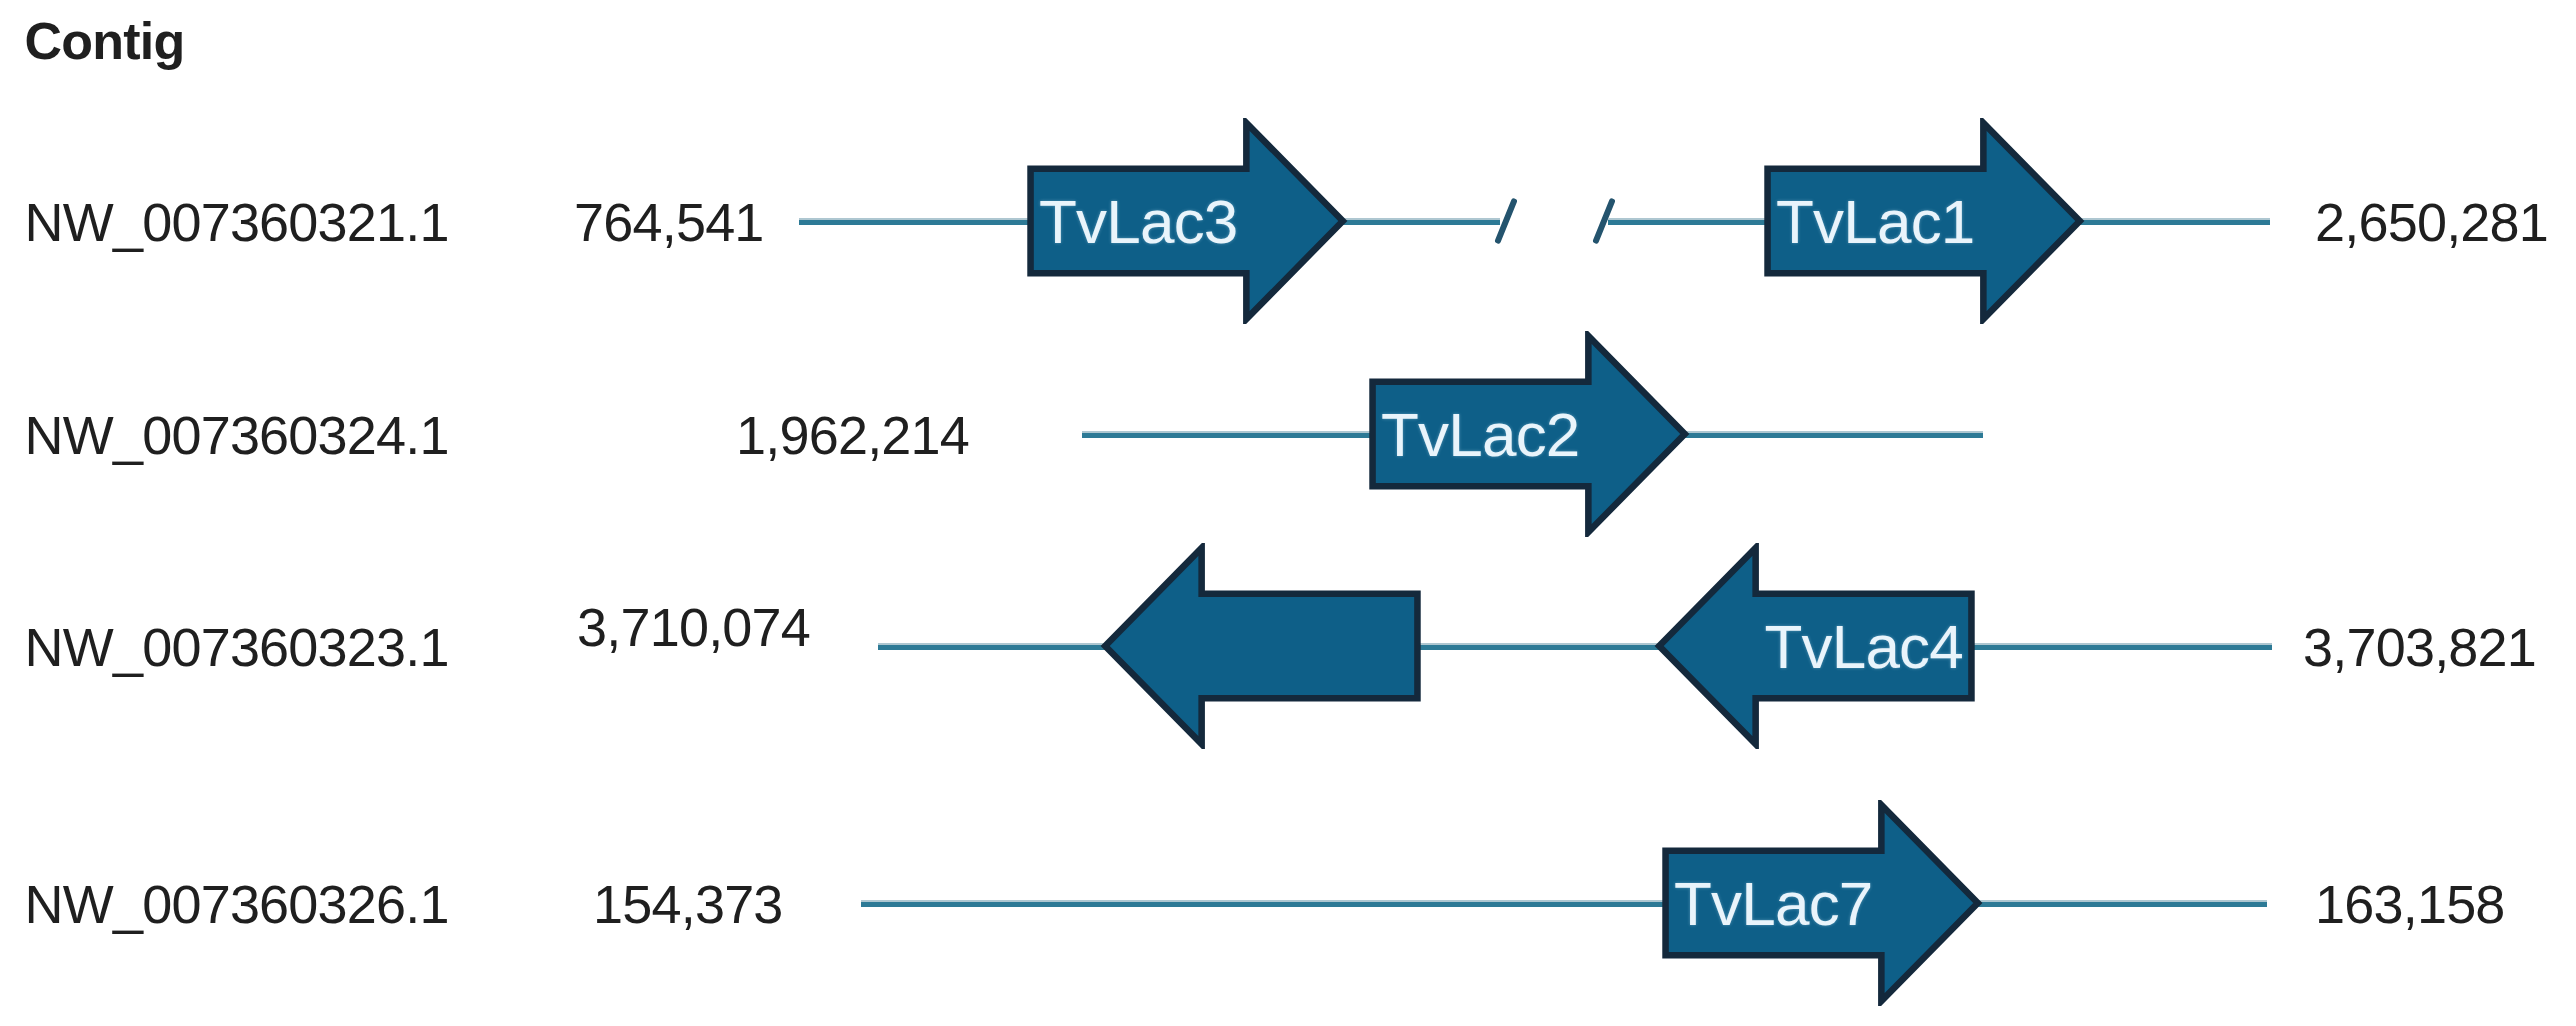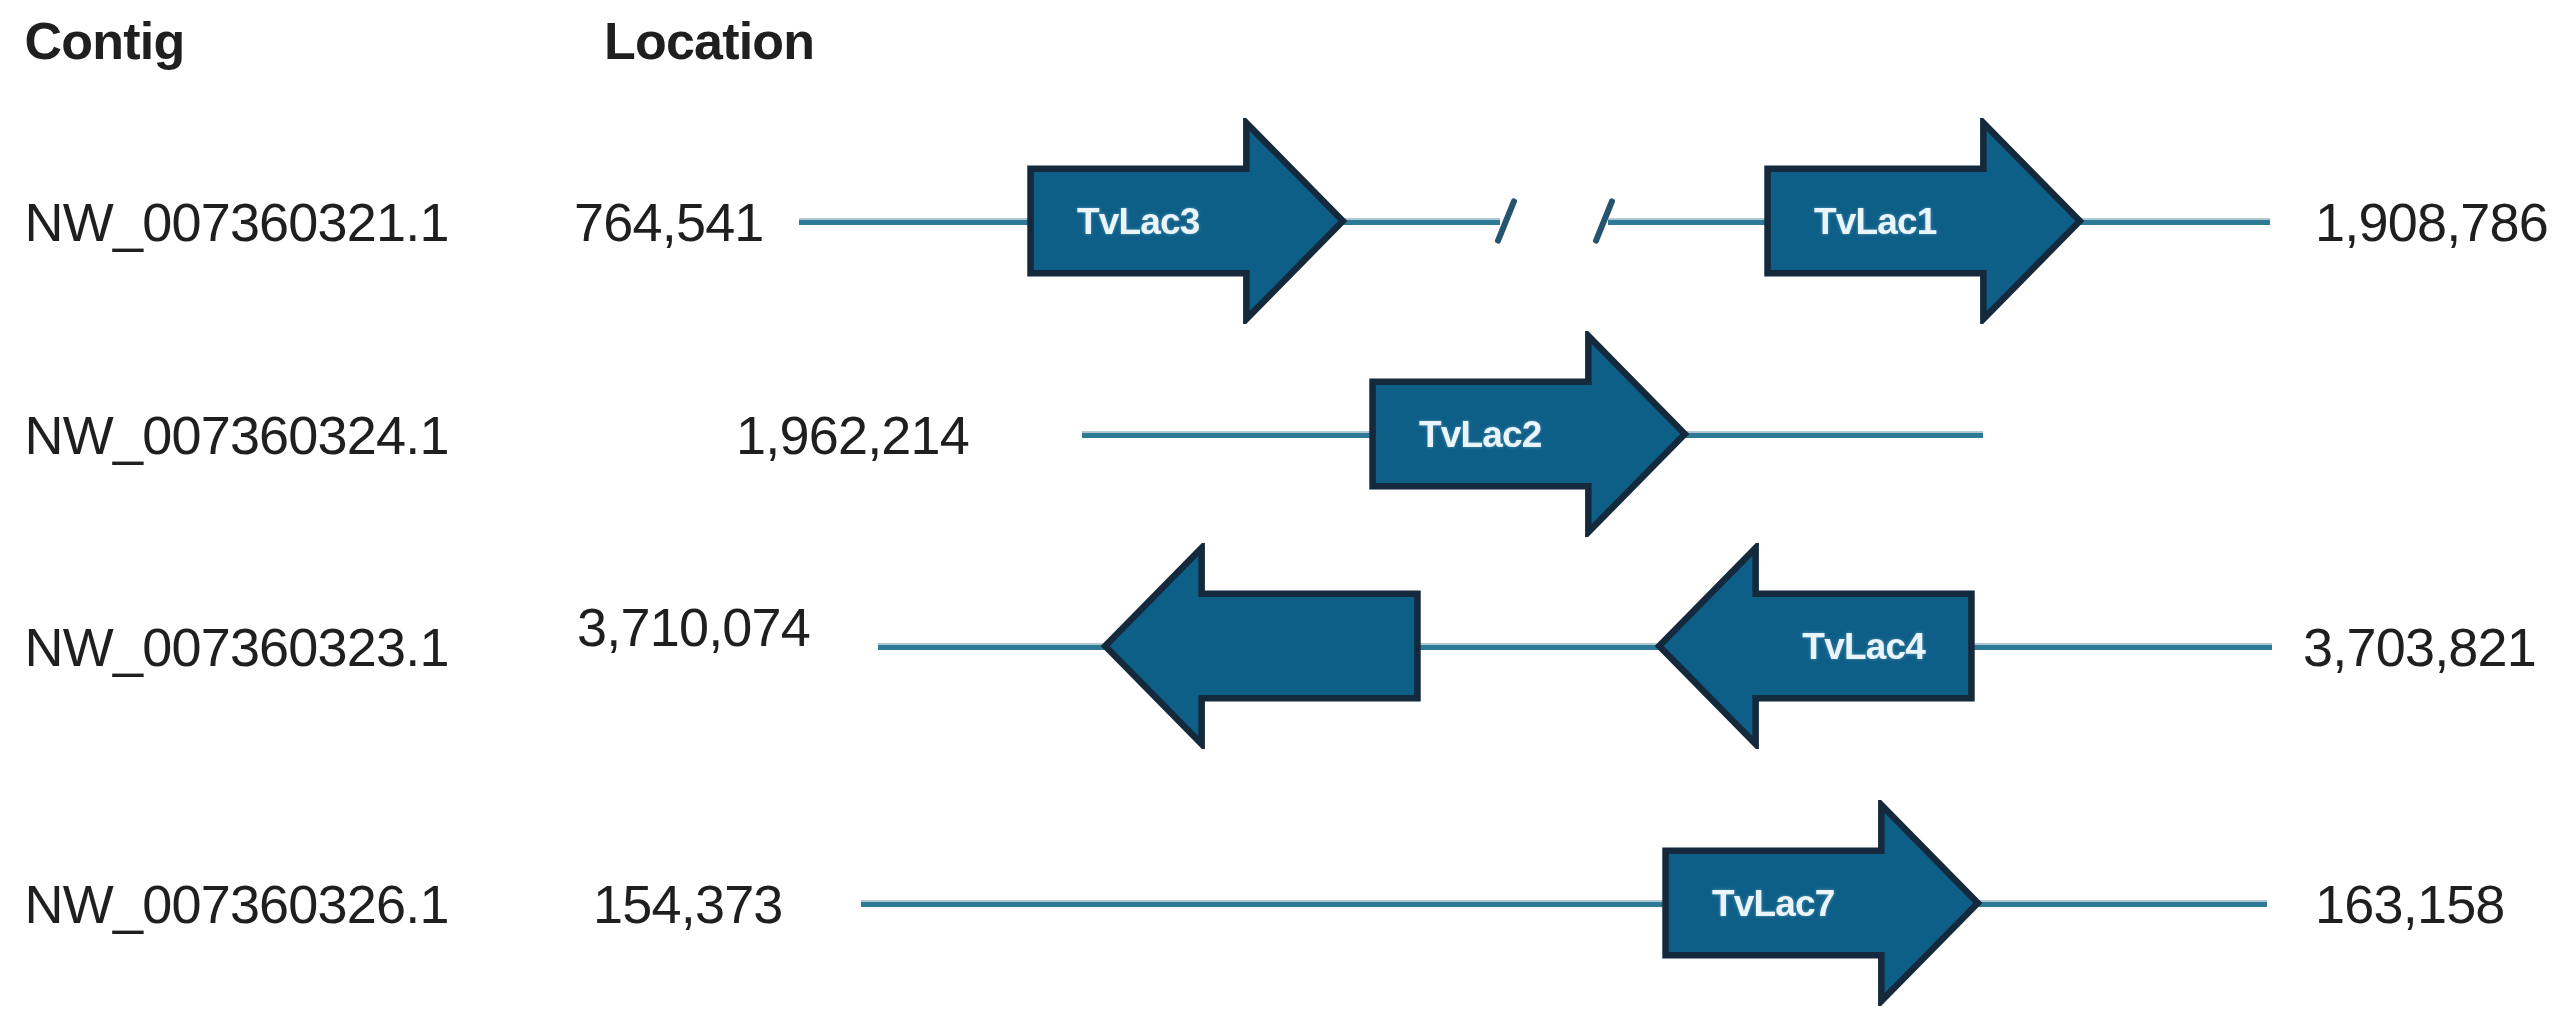--- a/index.html
+++ b/index.html
@@ -40,34 +40,33 @@
     background:var(--slash_color);
     transform:rotate(22deg);
     border-radius:2.5px;
   }
   .gene{position:absolute;width:321px;height:206px;}
   .gene svg{position:absolute;left:0;top:0;width:100%;height:100%;}
   .gene polygon{fill:var(--arrow_fill);stroke:var(--arrow_border);stroke-width:8;stroke-linejoin:miter;}
   .glabel{
     position:absolute;top:51px;height:105px;width:216px;
     display:flex;align-items:center;justify-content:center;
-    font-size:37px;font-weight:bold;letter-spacing:-0.8px;
+    font-size:62px;font-weight:normal;letter-spacing:-0.8px;
     color:var(--gene_label_color);
     text-shadow:0 0 3.3px rgba(180,220,240,.45);
   }
   .gene.right .glabel{left:3.3px;}
   .gene.left  .glabel{right:3.3px;}
 </style>
 </head>
 <body>
 
 <div class="canvas">
 
   <div class="hdr" style="left:24.6px;">Contig</div>
-  <div class="hdr" style="left:604px;">Location</div>
 
   <div class="rowtext" style="left:24.6px;top:187px;">NW_007360321.1</div>
   <div class="rowtext" style="left:574px;top:187px;">764,541</div>
   <div class="gline" style="left:799px;top:218px;width:701px;"></div>
   <div class="slash" style="left:1503px;top:197px;"></div>
   <div class="slash" style="left:1601px;top:197px;"></div>
   <div class="gline" style="left:1608px;top:218px;width:662px;"></div>
 
   <div class="gene right" style="left:1027px;top:118px;">
     <svg viewBox="0 0 392 252">
@@ -76,21 +75,21 @@
     <span class="glabel">TvLac3</span>
   </div>
 
   <div class="gene right" style="left:1764px;top:118px;">
     <svg viewBox="0 0 392 252">
       <polygon points="4,62 268,62 268,6 386,126 268,246 268,190 4,190"></polygon>
     </svg>
     <span class="glabel">TvLac1</span>
   </div>
 
-  <div class="rowtext" style="left:2315px;top:187px;">1,908,786</div>
+  <div class="rowtext" style="left:2315px;top:187px;">2,650,281</div>
 
   <div class="rowtext" style="left:24.6px;top:400px;">NW_007360324.1</div>
   <div class="rowtext" style="left:736px;top:400px;">1,962,214</div>
   <div class="gline" style="left:1082px;top:431px;width:901px;"></div>
 
   <div class="gene right" style="left:1369px;top:331px;">
     <svg viewBox="0 0 392 252">
       <polygon points="4,62 268,62 268,6 386,126 268,246 268,190 4,190"></polygon>
     </svg>
     <span class="glabel">TvLac2</span>

